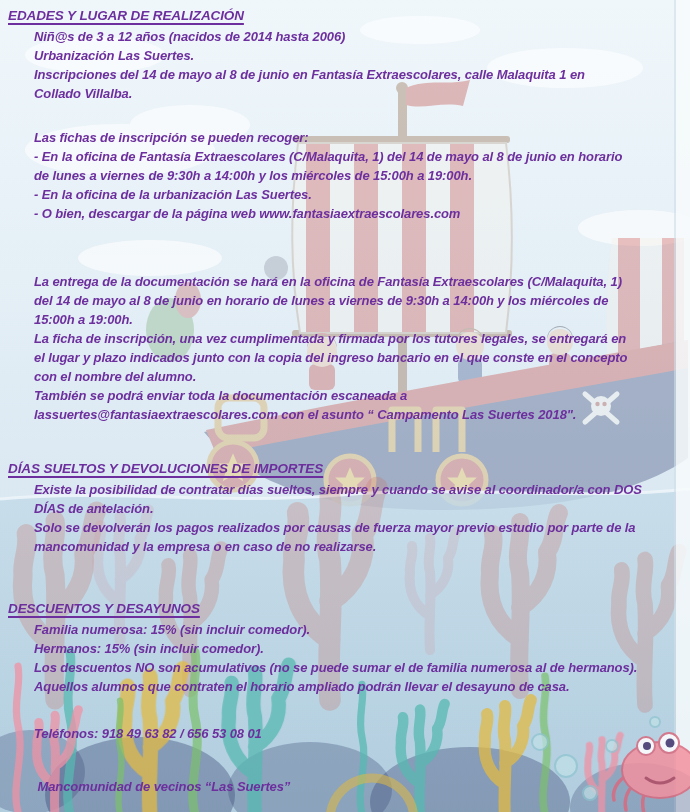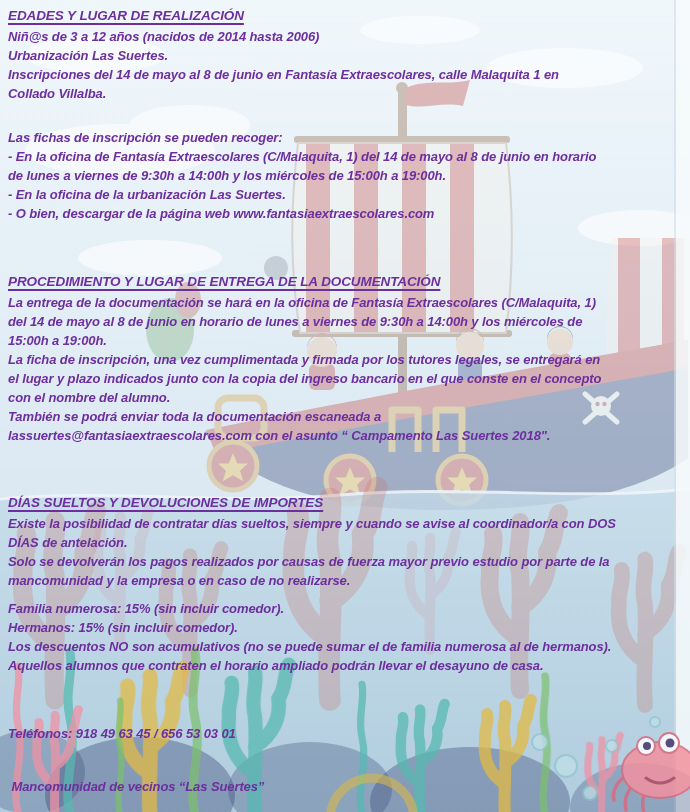--- a/index.html
+++ b/index.html
@@ -8,22 +8,22 @@
     font-family:"Liberation Sans",sans-serif;background:#14b8a6;
   }
   #bg{position:absolute;left:0;top:0;width:690px;height:812px;}
   .sec{position:absolute;left:8px;right:0;color:#6d2f9e;
        font-style:italic;font-weight:bold;letter-spacing:-0.1px;}
   .sec h2{
     margin:0 0 2px 0;font-size:13.5px;line-height:19px;font-weight:bold;
     text-decoration:underline;text-decoration-thickness:1.5px;text-underline-offset:3px;
     white-space:pre;
   }
-  .sec .b{font-size:13px;line-height:19px;white-space:pre;overflow:hidden;}
-  .s1{top:6px}.s2{top:128px}.s3{top:272px}.s4{top:493px}
+  .sec .b{font-size:13px;line-height:19px;white-space:pre;overflow:hidden;margin-left:26px;}
+  .s1{top:6px}.s2{top:128px}.s3{top:272px}.s4{top:459px}
   .s5{top:599px}.s6{top:724px}.s7{top:777px}
 </style>
 </head>
 <body>
 
 <div id="page">
 
   <svg id="bg" viewBox="0 0 690 812" aria-hidden="true">
     <defs>
       <linearGradient id="skyGrad" x1="0" y1="0" x2="0" y2="1">
@@ -230,47 +230,47 @@
 
   <section class="sec s2">
     <div class="b">Las fichas de inscripción se pueden recoger:
 - En la oficina de Fantasía Extraescolares (C/Malaquita, 1) del 14 de mayo al 8 de junio en horario
 de lunes a viernes de 9:30h a 14:00h y los miércoles de 15:00h a 19:00h.
 - En la oficina de la urbanización Las Suertes.
 - O bien, descargar de la página web www.fantasiaextraescolares.com</div>
   </section>
 
   <section class="sec s3">
-    <h2>PROCEDIMIENTO Y LUGAR DE ENTREGA DE LA DOCUMENTACIÓN</h2>
     <div class="b">La entrega de la documentación se hará en la oficina de Fantasía Extraescolares (C/Malaquita, 1)
 del 14 de mayo al 8 de junio en horario de lunes a viernes de 9:30h a 14:00h y los miércoles de
 15:00h a 19:00h.
 La ficha de inscripción, una vez cumplimentada y firmada por los tutores legales, se entregará en
 el lugar y plazo indicados junto con la copia del ingreso bancario en el que conste en el concepto
 con el nombre del alumno.
 También se podrá enviar toda la documentación escaneada a
 lassuertes@fantasiaextraescolares.com con el asunto “ Campamento Las Suertes 2018".</div>
   </section>
 
   <section class="sec s4">
     <h2>DÍAS SUELTOS Y DEVOLUCIONES DE IMPORTES</h2>
     <div class="b">Existe la posibilidad de contratar días sueltos, siempre y cuando se avise al coordinador/a con DOS
 DÍAS de antelación.
 Solo se devolverán los pagos realizados por causas de fuerza mayor previo estudio por parte de la
 mancomunidad y la empresa o en caso de no realizarse.</div>
   </section>
 
   <section class="sec s5">
+    <h2>DESCUENTOS Y DESAYUNOS</h2>
     <div class="b">Familia numerosa: 15% (sin incluir comedor).
 Hermanos: 15% (sin incluir comedor).
 Los descuentos NO son acumulativos (no se puede sumar el de familia numerosa al de hermanos).
 Aquellos alumnos que contraten el horario ampliado podrán llevar el desayuno de casa.</div>
   </section>
 
   <section class="sec s6">
-    <div class="b">Teléfonos: 918 49 63 45 / 656 53 03 01</div>
+    <div class="b">Teléfonos: 918 49 63 82 / 656 53 08 01</div>
   </section>
 
   <section class="sec s7">
     <div class="b"> Mancomunidad de vecinos “Las Suertes”</div>
   </section>
 
 </div>
 
 </body></html>

